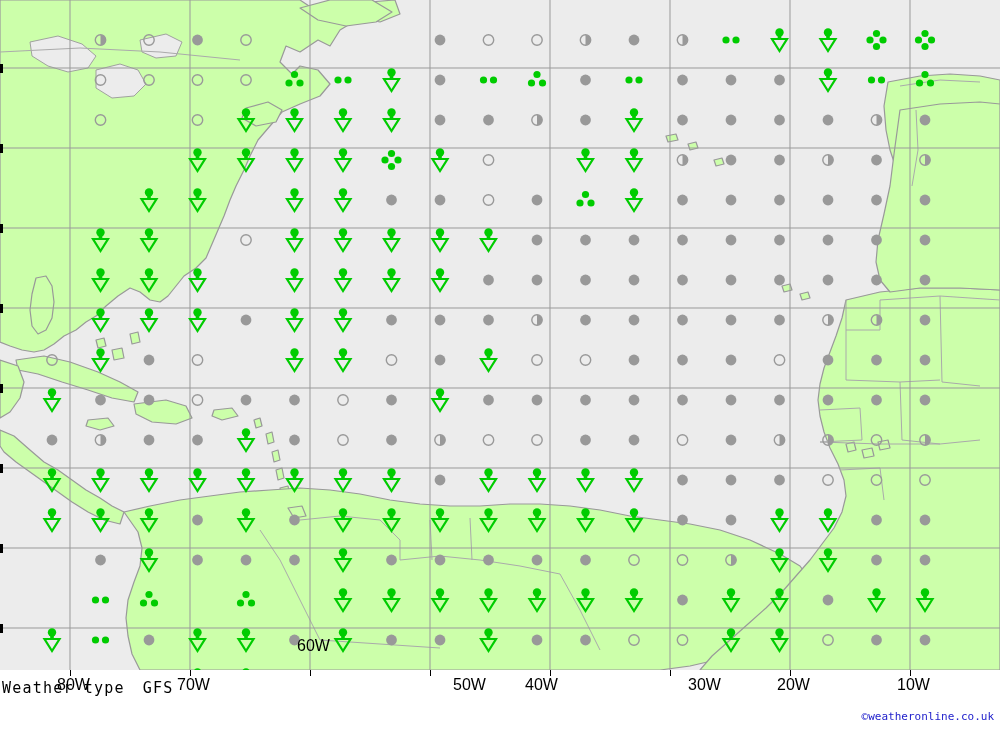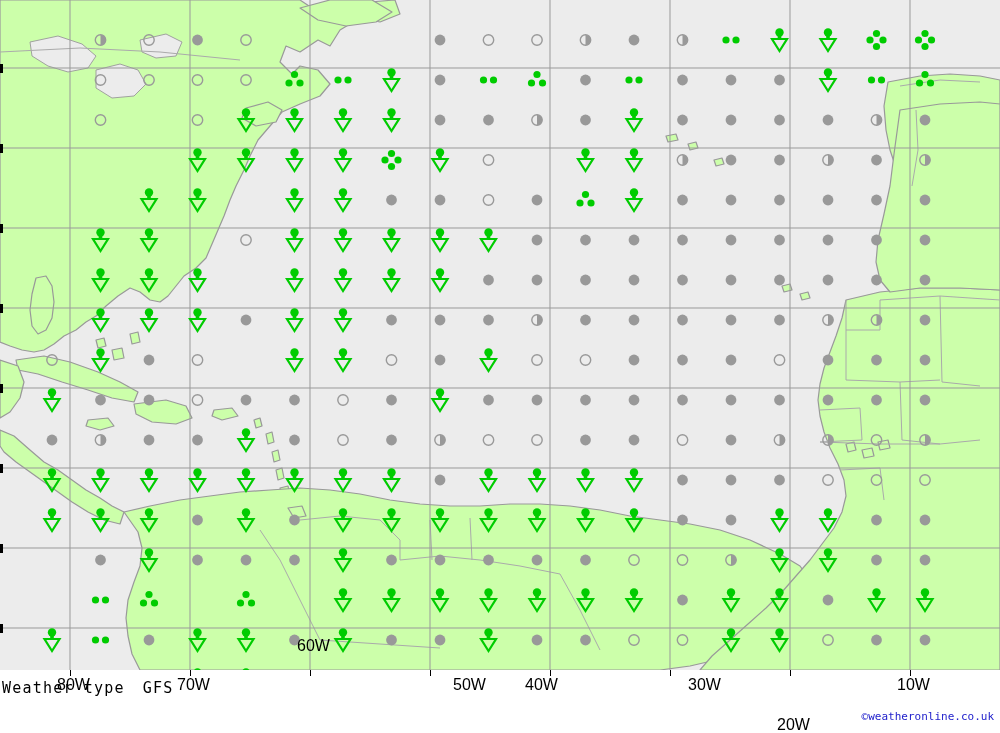--- a/index.html
+++ b/index.html
@@ -1330,21 +1330,21 @@
       <div class="axis-label" style="left: 177px; top: 677px;">70W</div>
       <div class="tickmark" style="left: 190px; top: 670px; width: 1px; height: 6px;"></div>
       <div class="axis-label" style="left: 297px; top: 638px;">60W</div>
       <div class="tickmark" style="left: 310px; top: 670px; width: 1px; height: 6px;"></div>
       <div class="axis-label" style="left: 417px; top: 677px; margin-left: 36px;">50W</div>
       <div class="tickmark" style="left: 430px; top: 670px; width: 1px; height: 6px;"></div>
       <div class="axis-label" style="left: 525px; top: 677px;">40W</div>
       <div class="tickmark" style="left: 550px; top: 670px; width: 1px; height: 6px;"></div>
       <div class="axis-label" style="left: 652px; top: 677px; margin-left: 36px;">30W</div>
       <div class="tickmark" style="left: 670px; top: 670px; width: 1px; height: 6px;"></div>
-      <div class="axis-label" style="left: 777px; top: 677px; margin-top: 40px;">20W</div>
+      <div class="axis-label" style="left: 777px; top: 677px;">20W</div>
       <div class="tickmark" style="left: 790px; top: 670px; width: 1px; height: 6px;"></div>
       <div class="axis-label" style="left: 897px; top: 677px;">10W</div>
       <div class="tickmark" style="left: 910px; top: 670px; width: 1px; height: 6px;"></div>
       <div class="tickmark" style="left: 0px; top: 64px; width: 3px; height: 9px;"></div>
       <div class="tickmark" style="left: 0px; top: 144px; width: 3px; height: 9px;"></div>
       <div class="tickmark" style="left: 0px; top: 224px; width: 3px; height: 9px;"></div>
       <div class="tickmark" style="left: 0px; top: 304px; width: 3px; height: 9px;"></div>
       <div class="tickmark" style="left: 0px; top: 384px; width: 3px; height: 9px;"></div>
       <div class="tickmark" style="left: 0px; top: 464px; width: 3px; height: 9px;"></div>
       <div class="tickmark" style="left: 0px; top: 544px; width: 3px; height: 9px;"></div>

